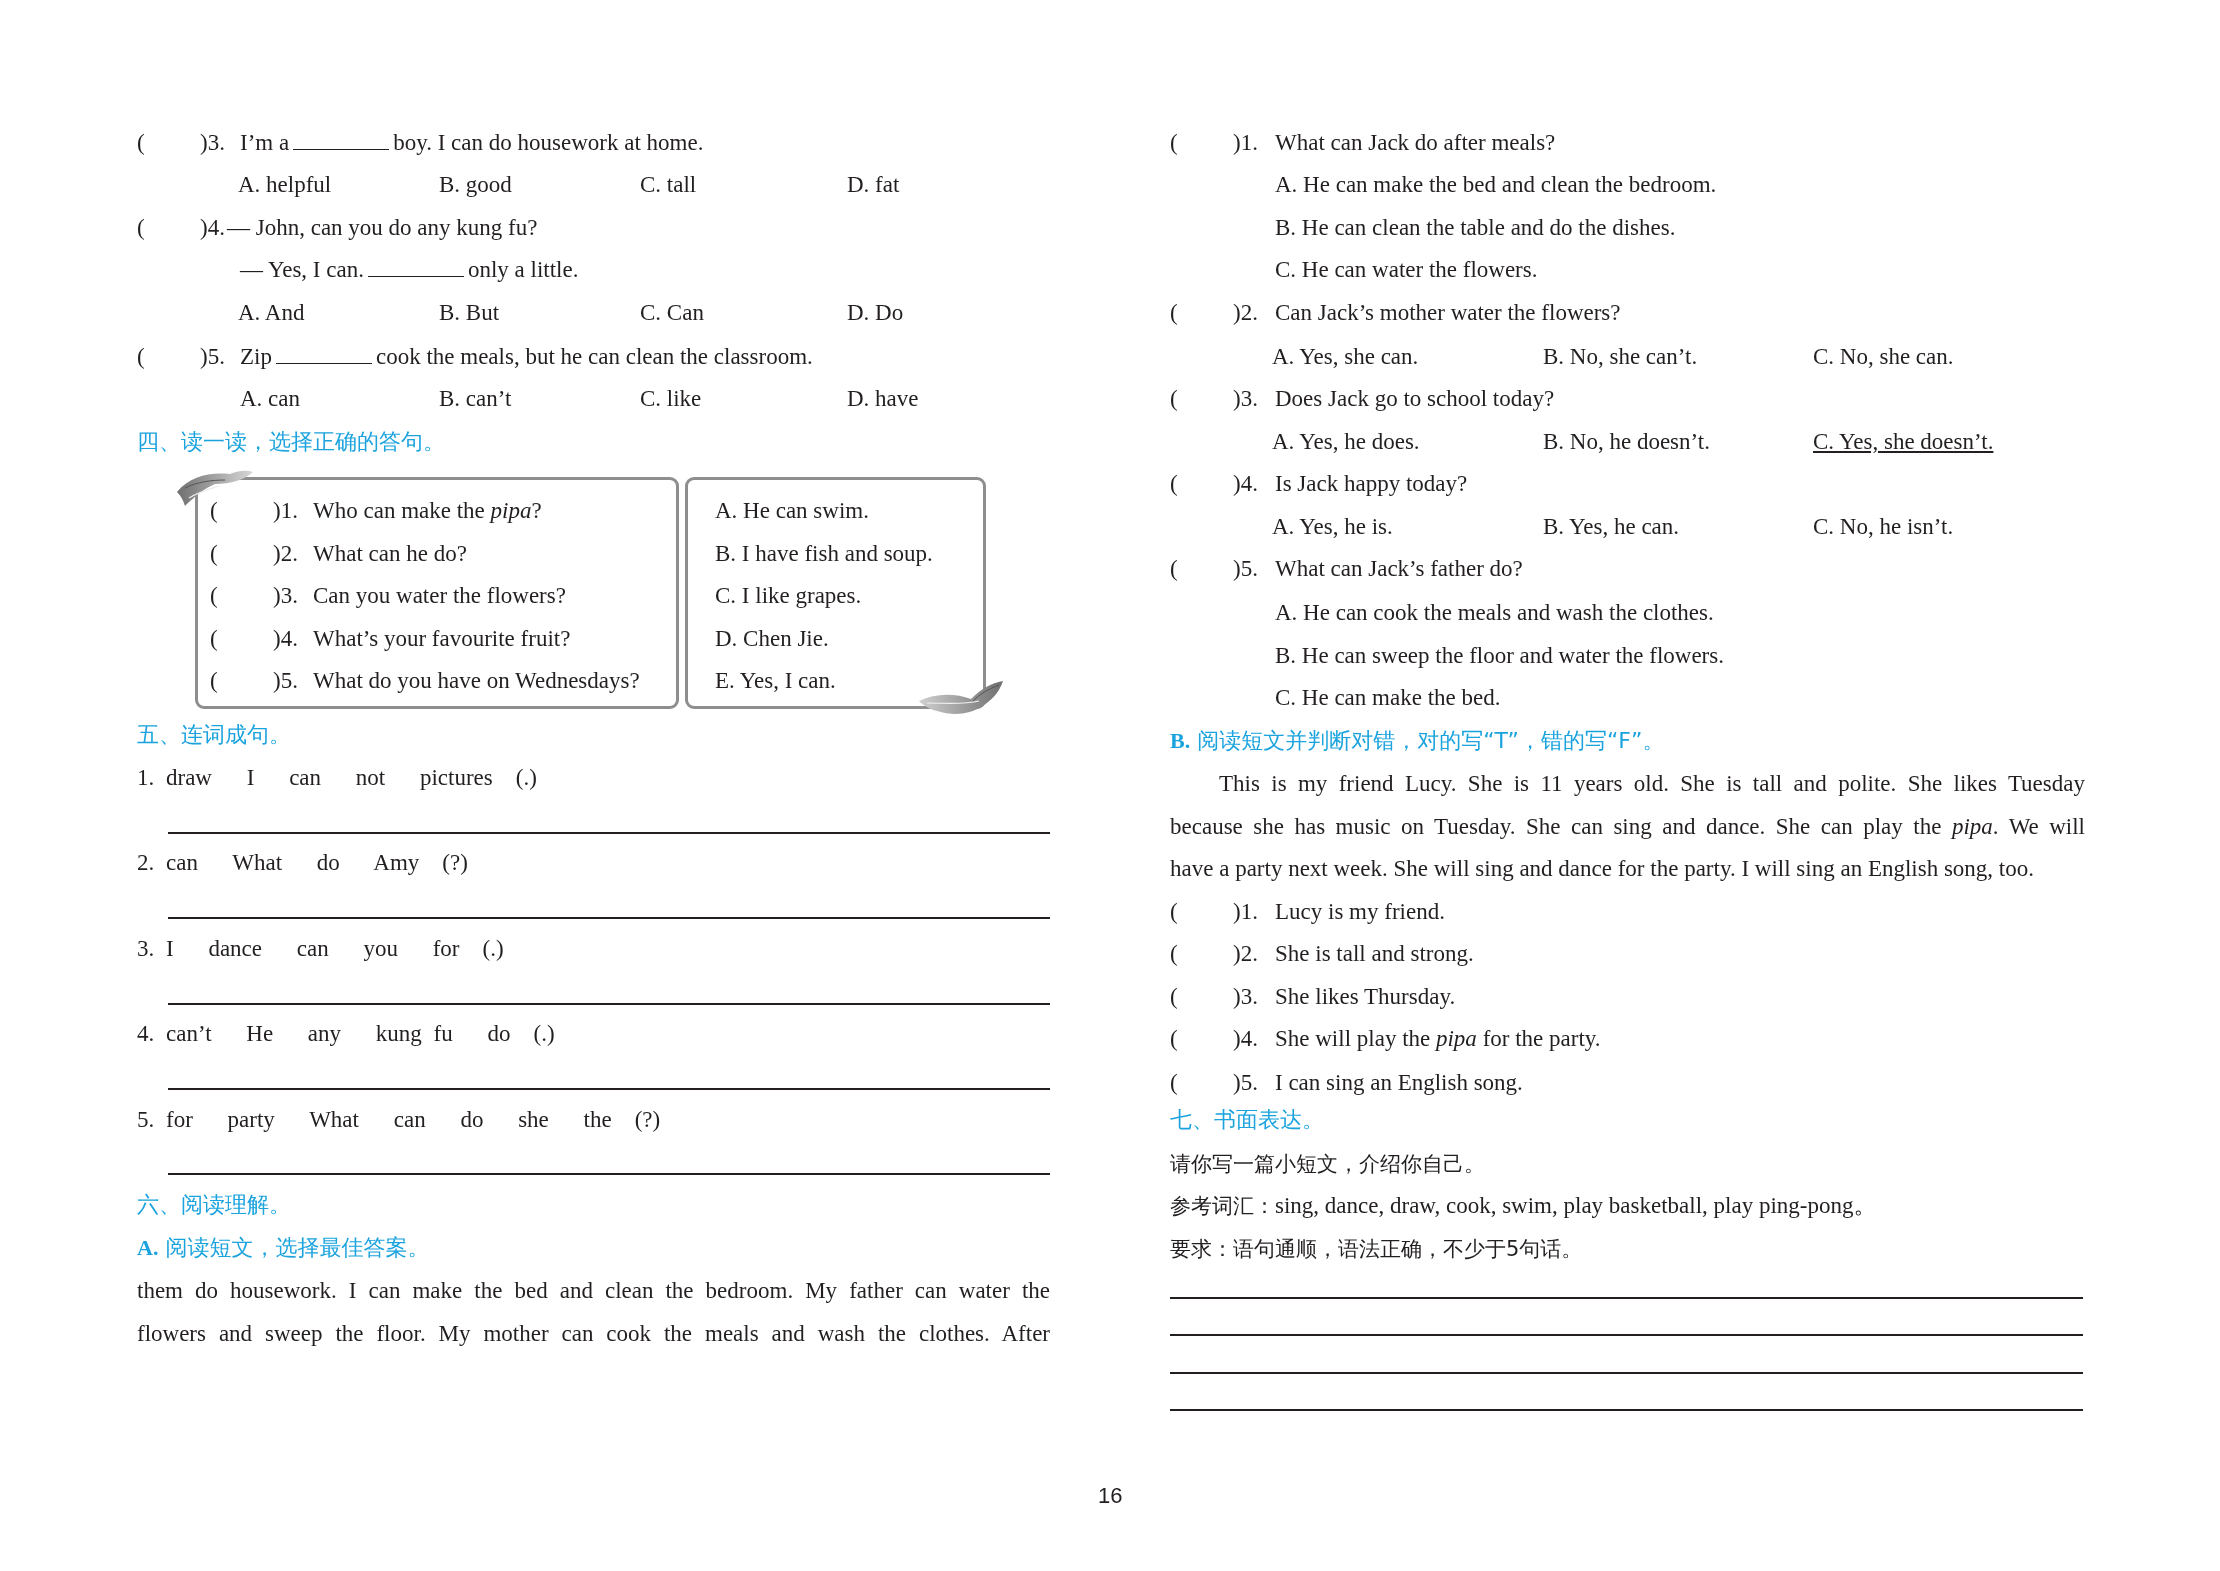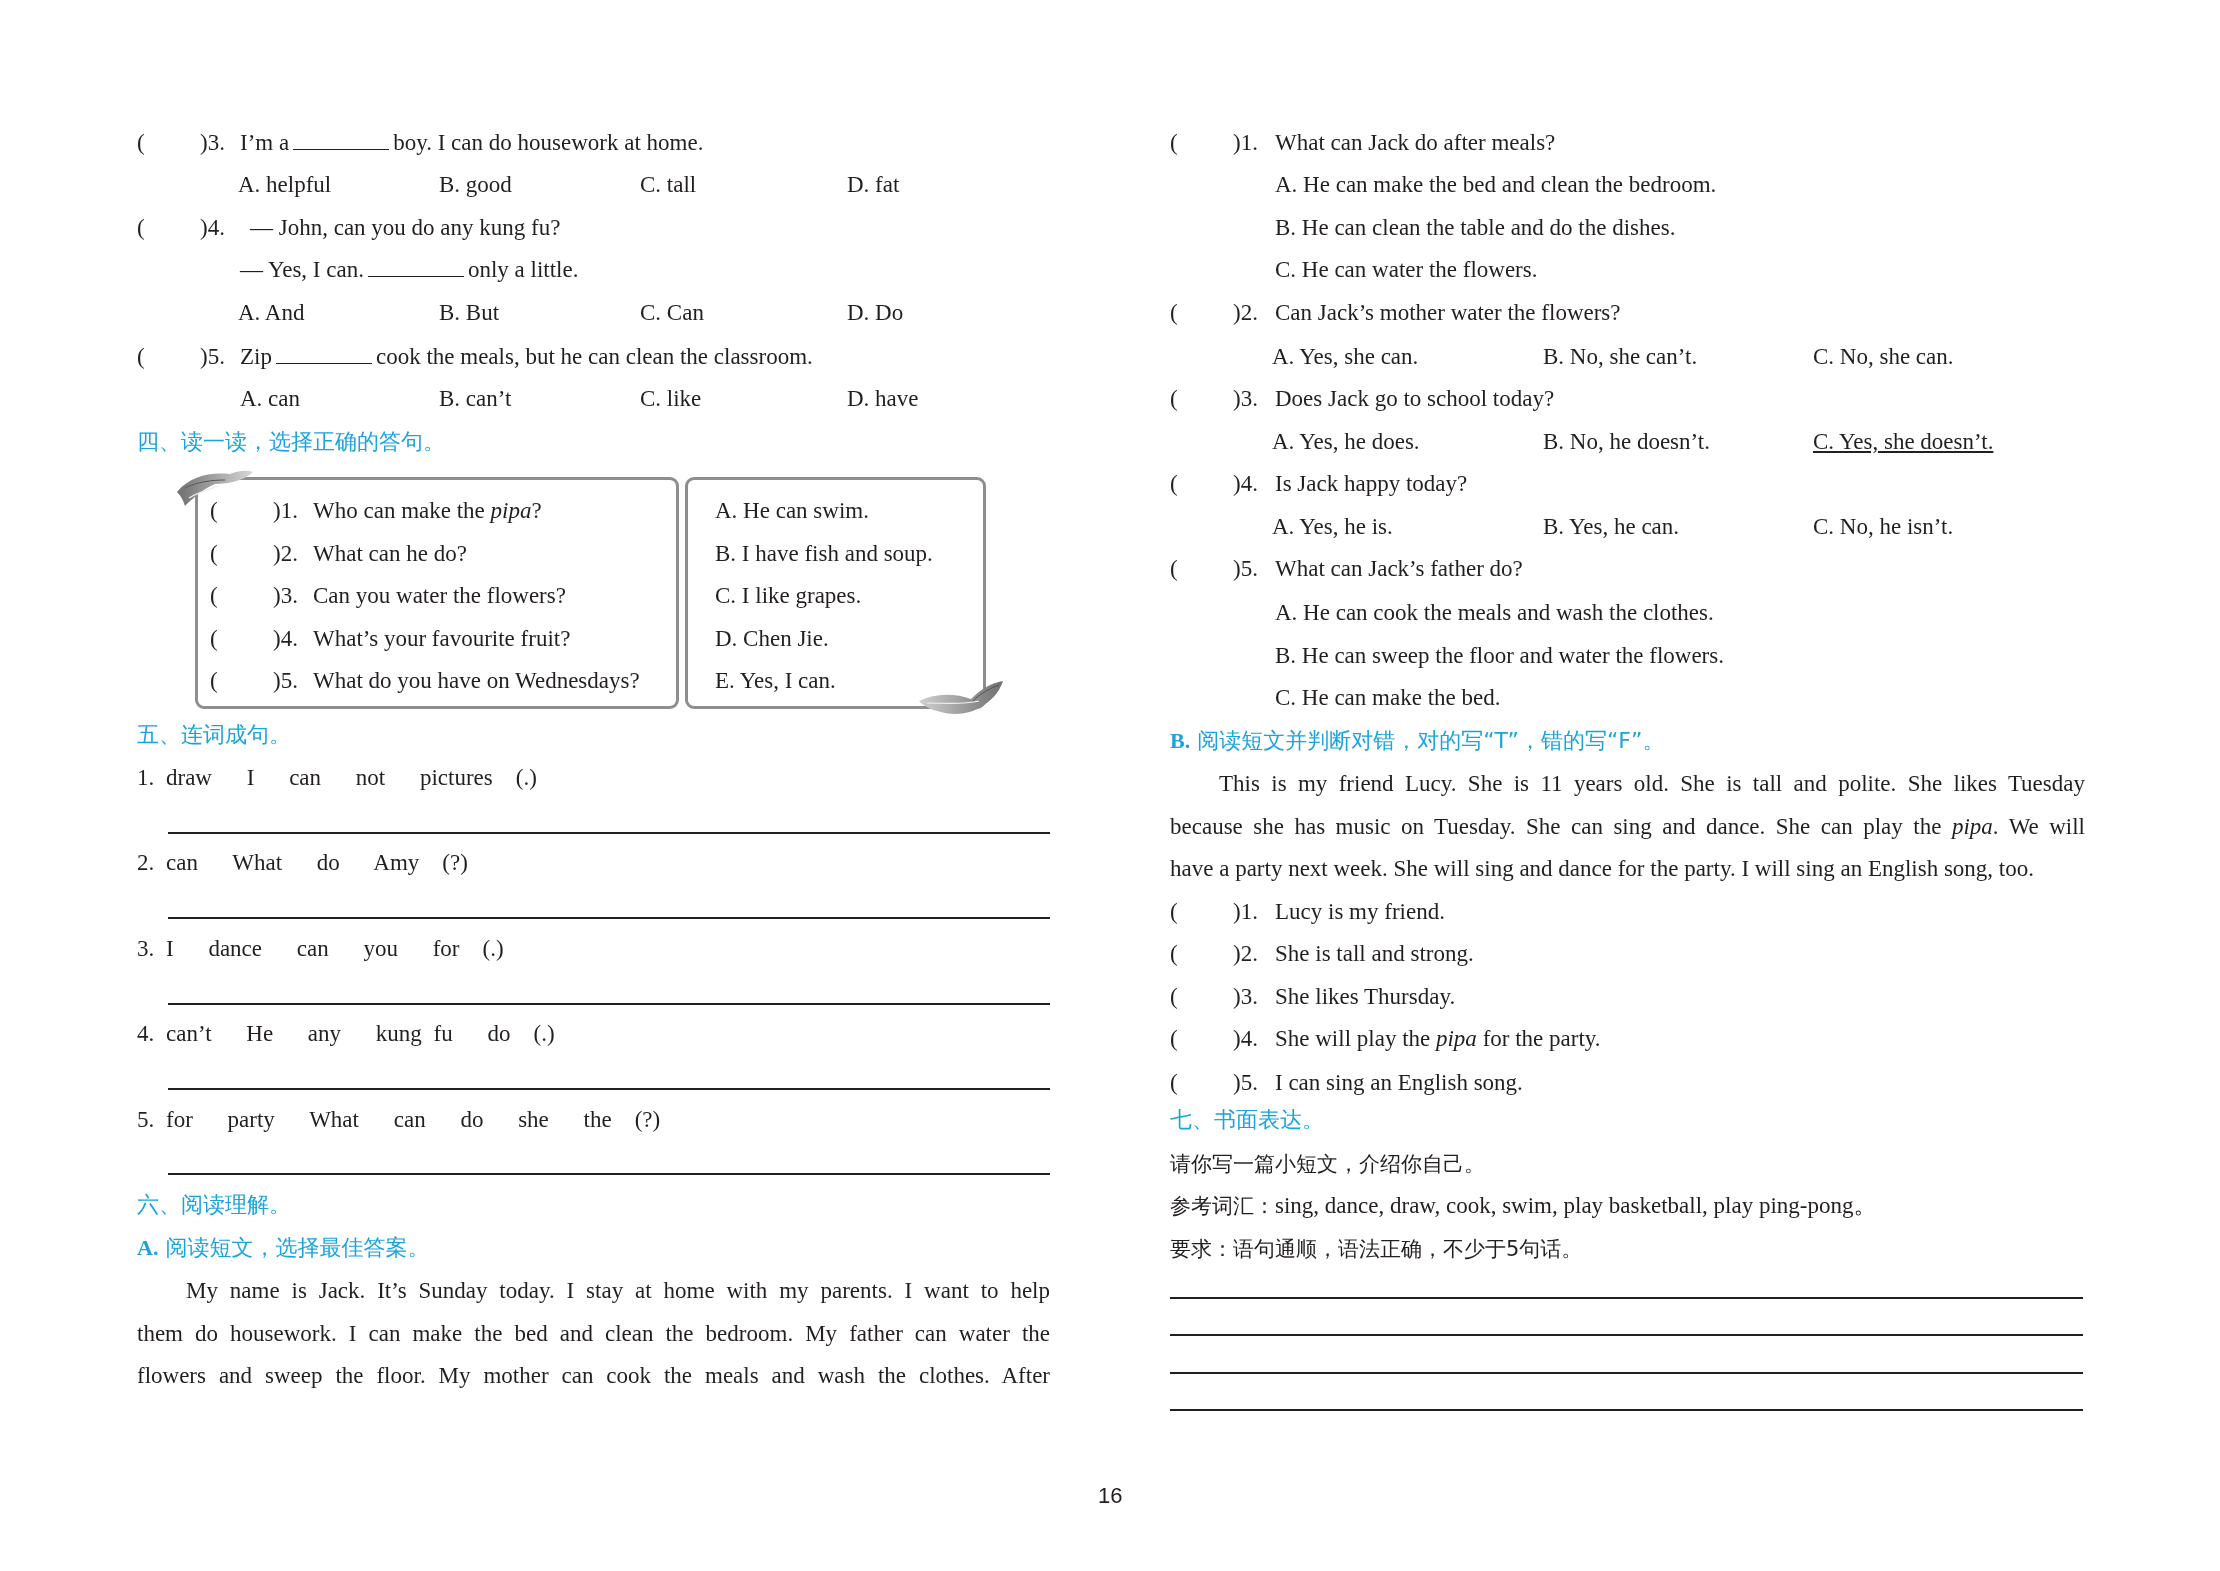--- a/index.html
+++ b/index.html
@@ -33,21 +33,21 @@
   <span class="txt" style="left:103px;"><span>I’m a</span><span class="blank" style="width:96px;"></span><span>boy. I can do housework at home.</span></span>
 </div>
 <div class="opt" style="top:171px; left:238px;">A.  helpful</div>
 <div class="opt" style="top:171px; left:439px;">B.  good</div>
 <div class="opt" style="top:171px; left:640px;">C.  tall</div>
 <div class="opt" style="top:171px; left:847px;">D.  fat</div>
 
 <div class="ln" style="top:214px; left:137px;">
   <span class="paren-o" style="left:0;">(</span>
   <span class="num" style="left:63px;">)4.</span>
-  <span class="txt" style="left:113px;">— John, can you do any kung fu?</span>
+  <span class="txt" style="left:90px;">— John, can you do any kung fu?</span>
 </div>
 <div class="ln" style="top:256px; left:240px;">
   <span>— Yes, I can.</span><span class="blank" style="width:96px;"></span><span>only a little.</span>
 </div>
 <div class="opt" style="top:299px; left:238px;">A.  And</div>
 <div class="opt" style="top:299px; left:439px;">B.  But</div>
 <div class="opt" style="top:299px; left:640px;">C.  Can</div>
 <div class="opt" style="top:299px; left:847px;">D.  Do</div>
 
 <div class="ln" style="top:343px; left:137px;">
@@ -131,21 +131,20 @@
 <div class="rule" style="top:1088px; left:168px; width:882px;"></div>
 <div class="ln" style="top:1106px; left:137px; word-spacing:6px;">5. for  party  What  can  do  she  the (?)</div>
 <div class="rule" style="top:1173px; left:168px; width:882px;"></div>
 
 <div class="hdr" style="top: 1191px; left: 137px; color: rgb(27, 163, 222);">六、阅读理解。</div>
 <div class="hdr" style="top: 1234px; left: 137px; color: rgb(27, 163, 222);">
   <span class="lat">A.</span>
   <span>阅读短文，选择最佳答案。</span>
 </div>
 <div class="para" style="top:1270px; left:137px; width:913px;">
-  <span class="pline" style="text-indent:49px;">My name is Jack. It’s Sunday today. I stay at home with my parents. I want to help</span>
   <span class="pline">them do housework. I can make the bed and clean the bedroom. My father can water the</span>
   <span class="pline">flowers and sweep the floor. My mother can cook the meals and wash the clothes. After</span>
 </div>
 
 <div class="pageno" style="top:1483px; left:1098px;">16</div>
 
 <div class="ln" style="top:129px; left:1170px;">
   <span class="paren-o" style="left:0;">(</span>
   <span class="num" style="left:63px;">)1.</span>
   <span class="txt" style="left:105px;">What can Jack do after meals?</span>

